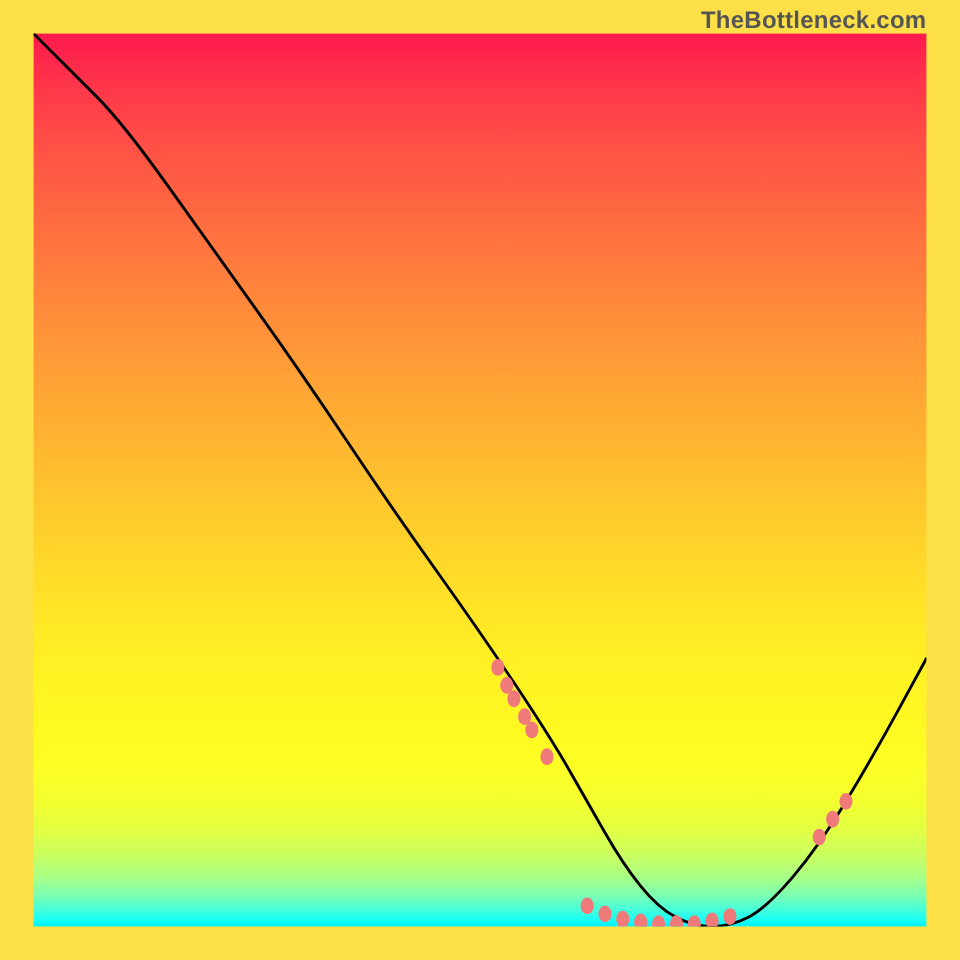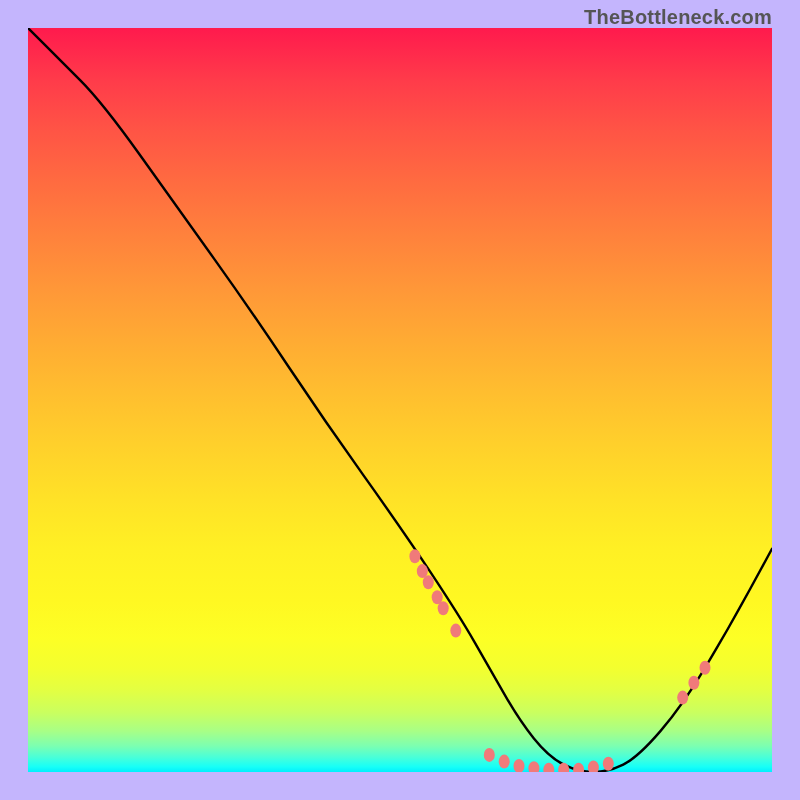--- a/index.html
+++ b/index.html
@@ -8,21 +8,21 @@
     width: 800px;
     height: 800px;
     background: #000;
     overflow: hidden;
     font-family: Arial, Helvetica, sans-serif;
   }
   .stage {
     position: relative;
     width: 800px;
     height: 800px;
-    background: #c4b5fd;
+    background: #fde047;
   }
   .plot {
     position: absolute;
     left: 28px;
     top: 28px;
     width: 744px;
     height: 744px;
   }
   .gradient {
     position: absolute;

